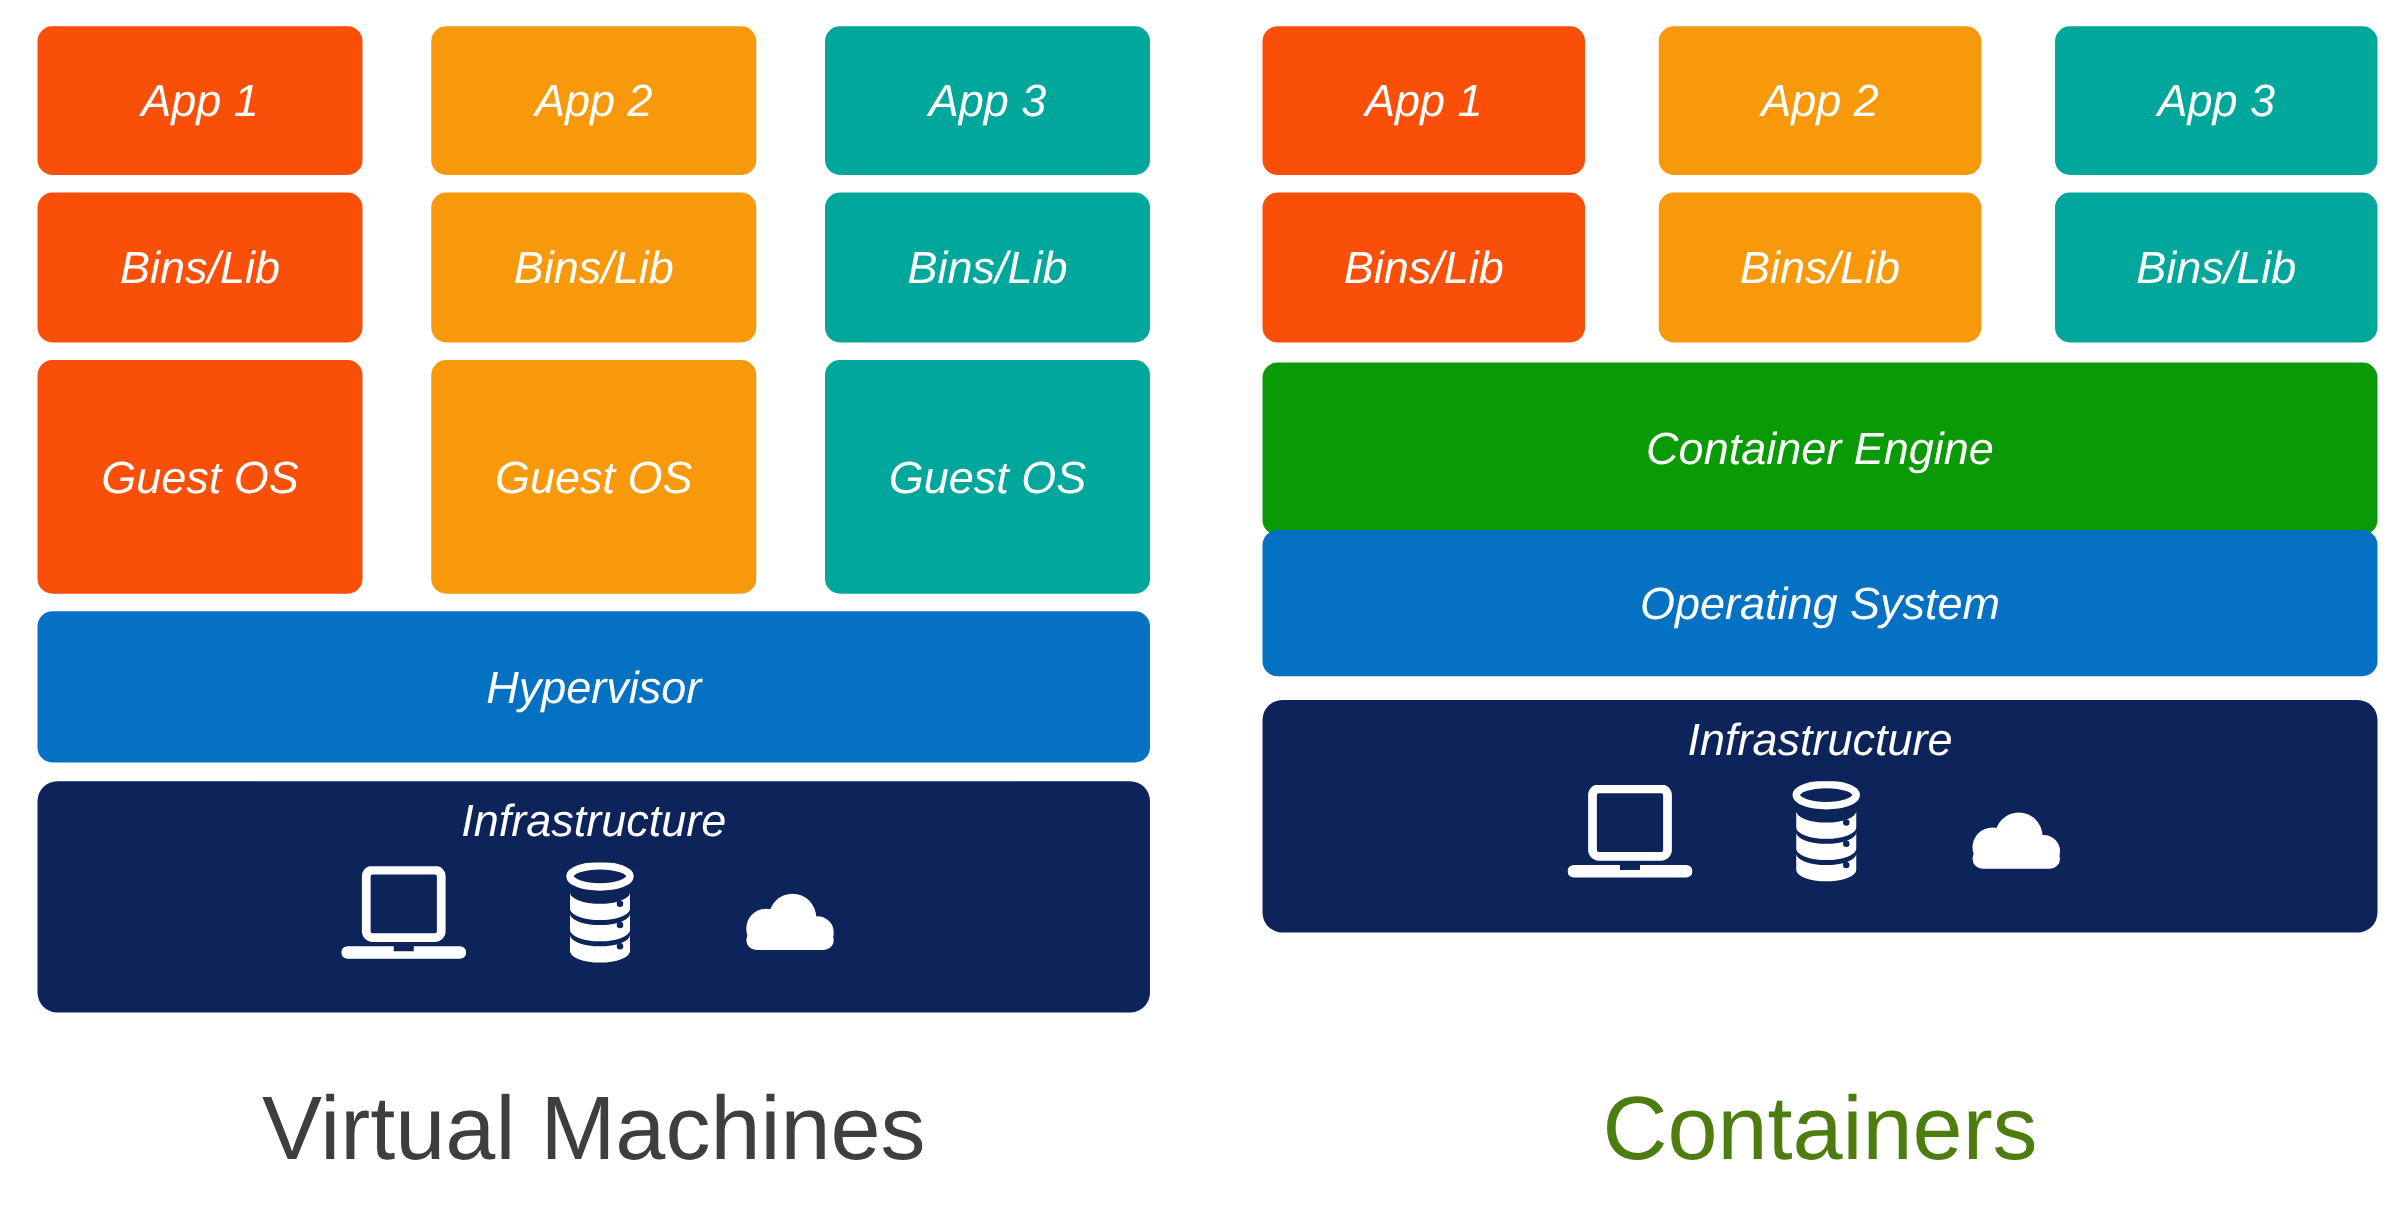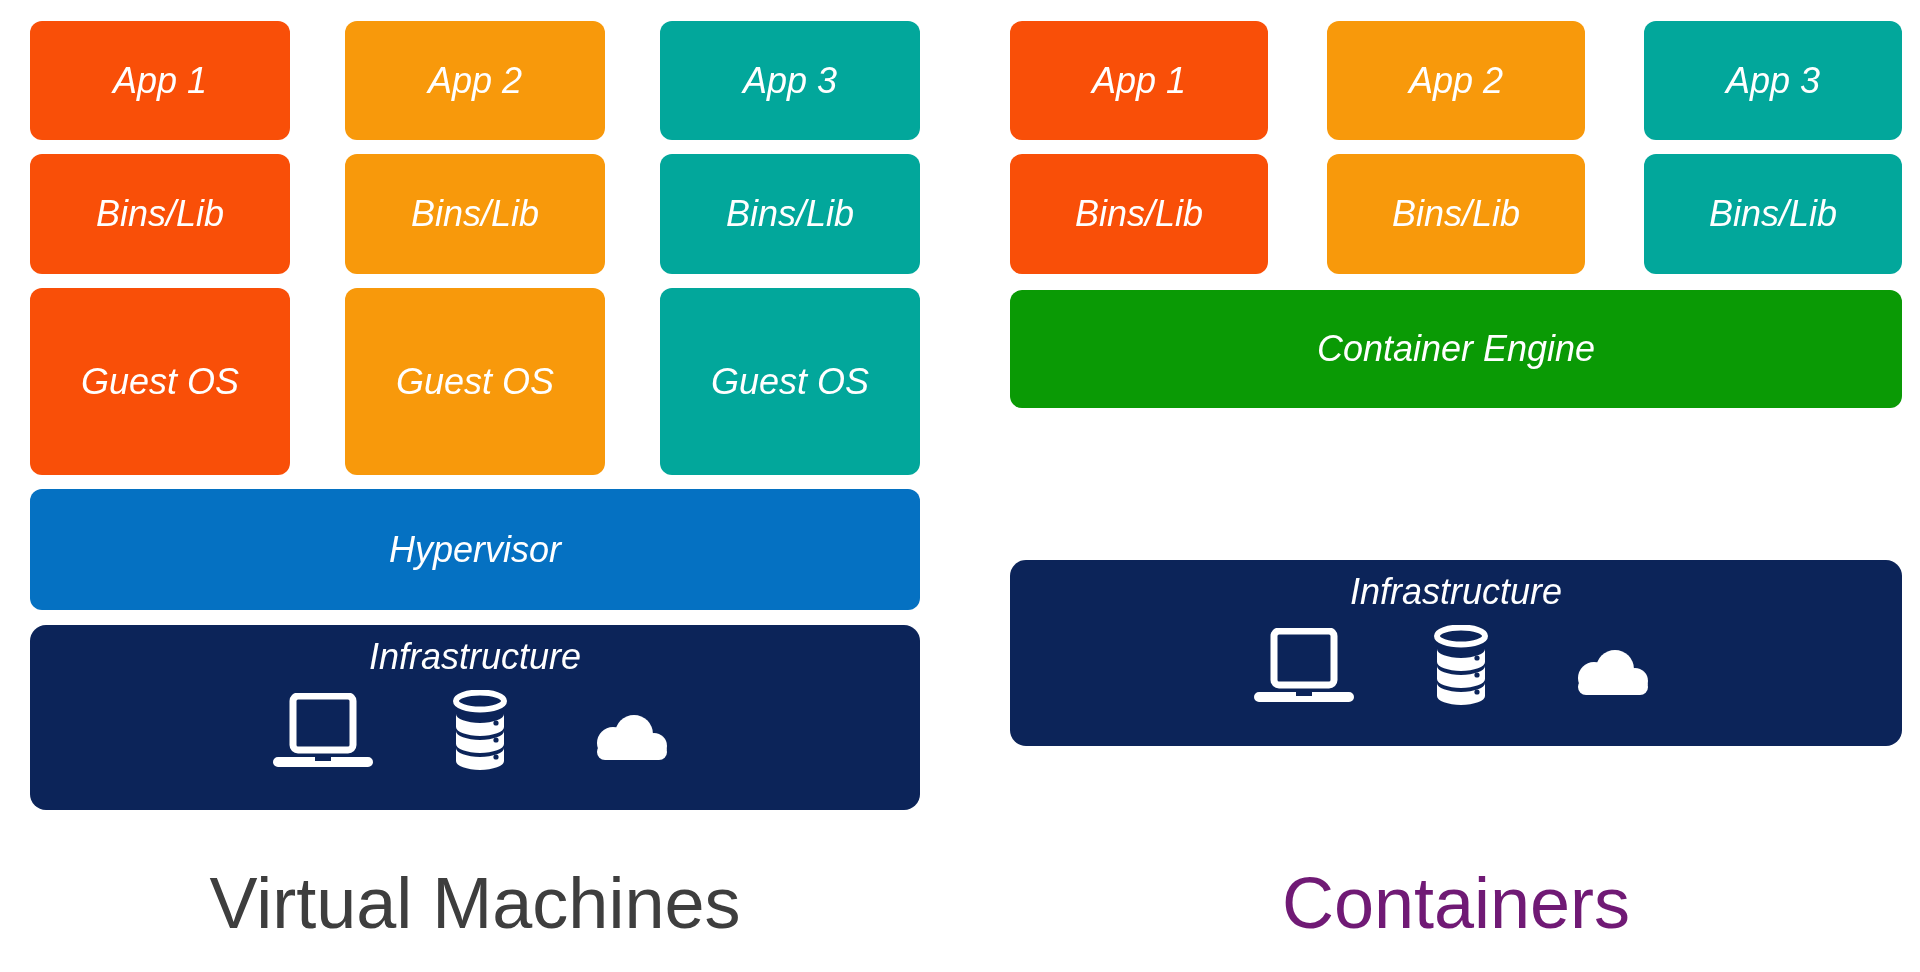--- a/index.html
+++ b/index.html
@@ -110,24 +110,27 @@
     <span>Bins/Lib</span>
   </div>
 
   <div class="box" style="left: 1644px; top: 21px; width: 258px; height: 119px; background-color: rgb(2, 167, 155);">
     <span>App 3</span>
   </div>
   <div class="box" style="left: 1644px; top: 154px; width: 258px; height: 120px; background-color: rgb(2, 167, 155);">
     <span>Bins/Lib</span>
   </div>
 
-  <div class="box" style="left: 1010px; top: 290px; width: 892px; height: 118px; background-color: rgb(10, 154, 5);">
+  <div class="box" style="left: 1010px; top: 290px; width: 892px; height: 138px; background-color: rgb(10, 154, 5);">
     <span>Container Engine</span>
   </div>
 
+  <div class="box" style="left: 1010px; top: 424px; width: 892px; height: 117px; background-color: rgb(5, 113, 194);">
+    <span>Operating System</span>
+  </div>
 
   <div class="box infra" style="left: 1010px; top: 560px; width: 892px; height: 186px; background-color: rgb(12, 36, 89);">
     <span>Infrastructure</span>
     <div class="infra-icons">
       <svg class="icon" width="100" height="78" viewBox="0 0 100 78">
         <rect x="20" y="3" width="60" height="54" rx="5" fill="none" stroke="#ffffff" stroke-width="7"></rect>
         <path d="M5 64 H42 V68 H58 V64 H95 A5 5 0 0 1 95 74 H5 A5 5 0 0 1 5 64 Z" fill="#ffffff"></path>
       </svg>
       <svg class="icon" width="58" height="84" viewBox="0 0 58 84">
         <ellipse cx="29" cy="11" rx="24" ry="8.5" fill="none" stroke="#ffffff" stroke-width="6"></ellipse>
@@ -142,17 +145,17 @@
         <g fill="#ffffff">
           <circle cx="26" cy="33" r="16"></circle>
           <circle cx="47" cy="24" r="19"></circle>
           <circle cx="67" cy="36" r="13"></circle>
           <rect x="10" y="34" width="70" height="16" rx="8"></rect>
         </g>
       </svg>
     </div>
   </div>
 
-  <div class="caption" style="left: 1010px; top: 848px; width: 892px; height: 110px; color: #701a75;">
+  <div class="caption" style="left: 1010px; top: 848px; width: 892px; height: 110px; color: #4d7c0f;">
     <span>Containers</span>
   </div>
 
 </div>
 
 </body></html>

